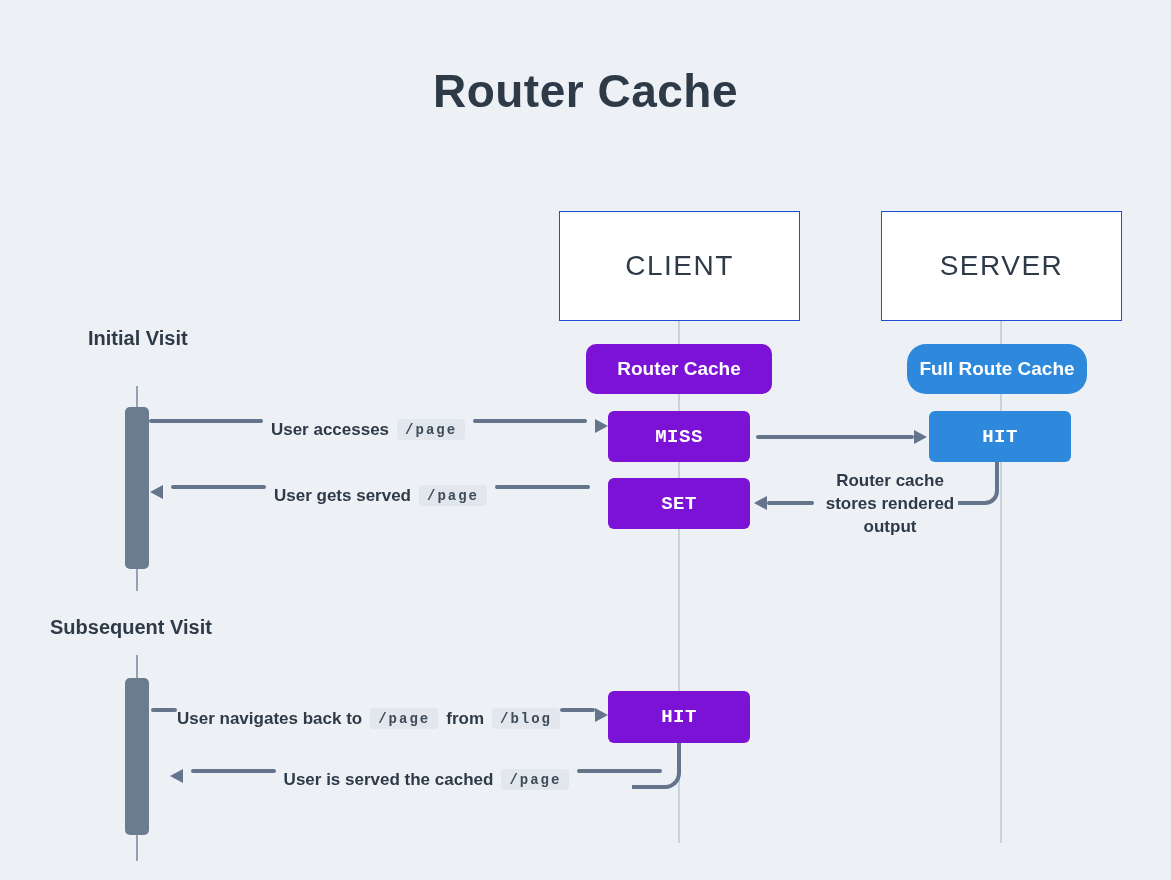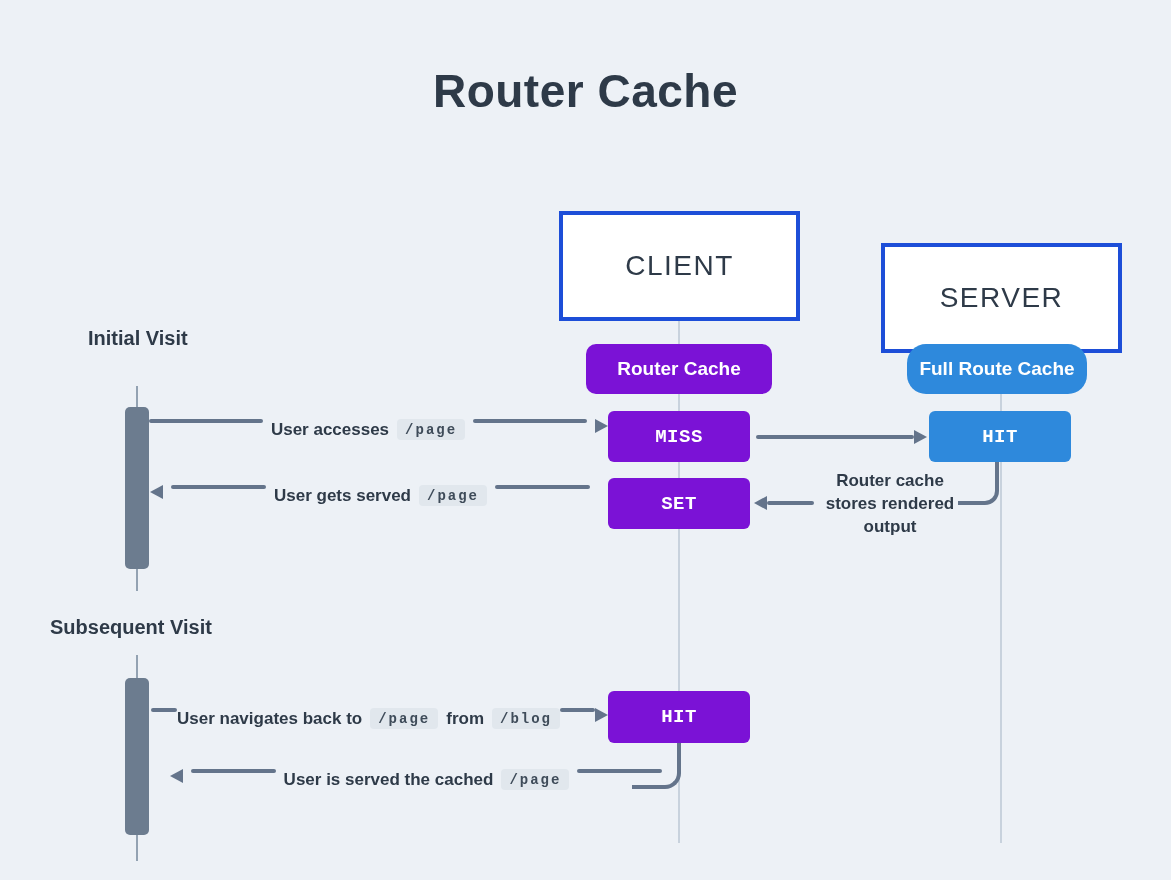--- a/index.html
+++ b/index.html
@@ -20,28 +20,28 @@
     letter-spacing:0.5px;
   }
 
   .lifeline { width:2px; background:#C8D2DD; top:321px; height:522px; }
   .lifeline.client { left:678px; }
   .lifeline.server { left:1000px; }
 
   .col-box {
     width:241px; height:110px;
     background:#FFFFFF;
-    border:4px solid #1d4ed8;
+    border:1px solid #1d4ed8;
     display:flex; align-items:center; justify-content:center;
     font-size:28px; font-weight:500; letter-spacing:1.5px;
     color:var(--dark,#2E3A48);
     top:211px;
   }
   .col-box.client { left:559px; }
-  .col-box.server { left:881px;margin-top:32px; }
+  .col-box.server { left:881px; }
 
   .badge {
     height:50px; top:344px;
     border-radius:10px;
     display:flex; align-items:center; justify-content:center;
     color:#fff; font-weight:700; font-size:19px;
   }
   .badge.client { left:586px; width:186px; background:var(--purple,#7B12D6); }
   .badge.server { left:907px; width:180px; background:var(--blue,#2E89DC);border-radius:19px; }
 

